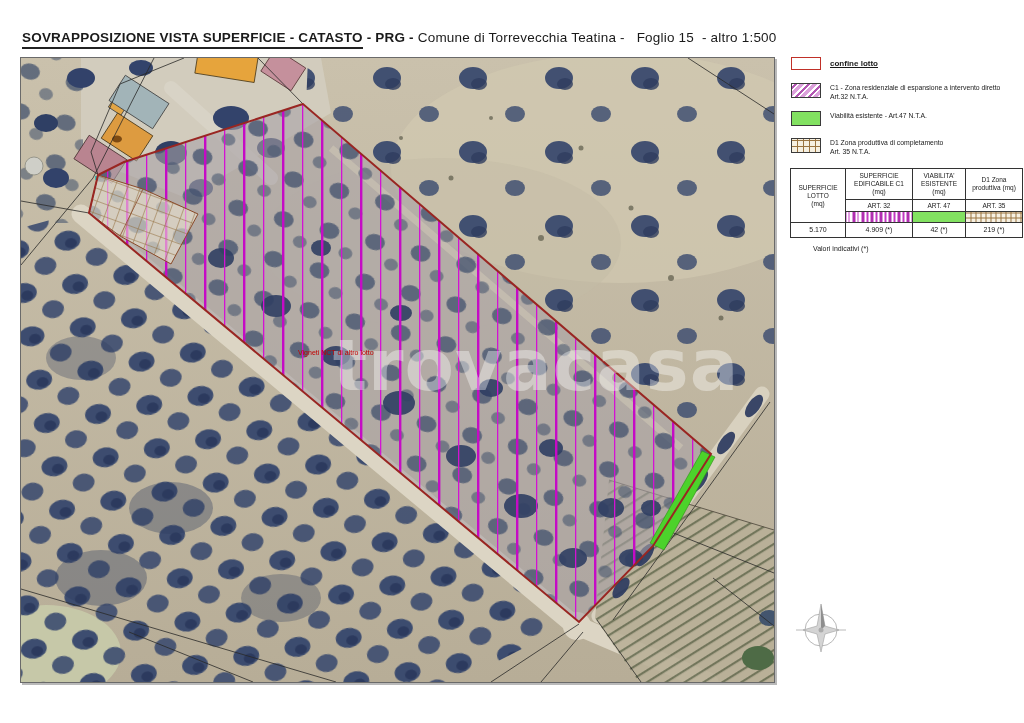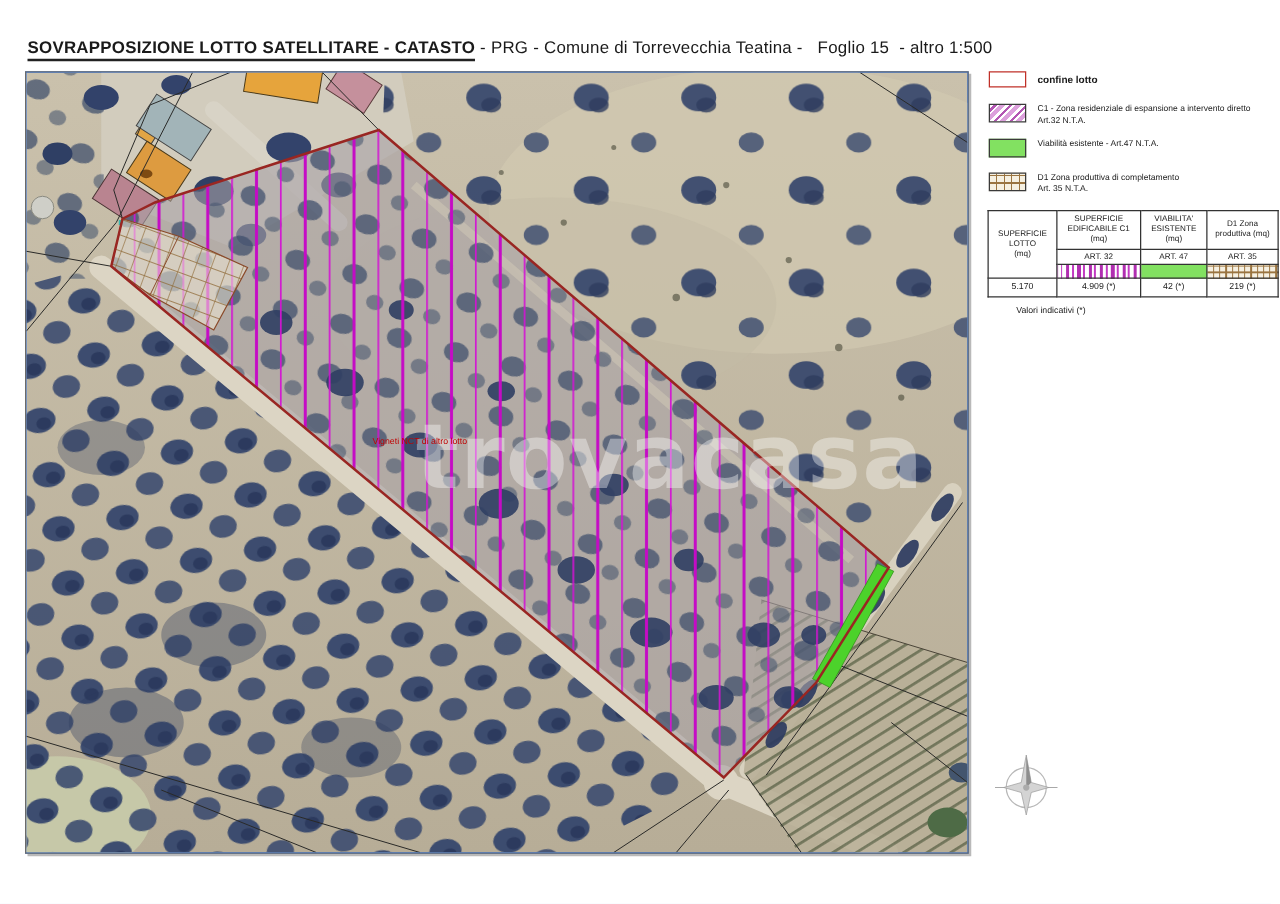--- a/index.html
+++ b/index.html
@@ -1,37 +1,37 @@
 <!DOCTYPE html>
 <html><head>
 <meta charset="utf-8">
 <style>
   html,body{margin:0;padding:0;background:#fff;}
   .page{position:relative;width:1024px;height:723px;background:#ffffff;overflow:hidden;
         font-family:"Liberation Sans", sans-serif;color:#1a1a1a;}
   
   .title{position:absolute;left:22px;top:30px;font-size:13.5px;white-space:nowrap;letter-spacing:.2px;}
   .title .t-under{font-weight:bold;border-bottom:2px solid #222;padding-bottom:2px;}
-  .title .t-bold{font-weight:normal;}
+  .title .t-bold{font-weight:bold;}
   .title .t-reg{font-weight:normal;margin-top:31px;}
   
   .map-frame{position:absolute;left:20px;top:57px;width:753px;height:624px;
              border:1px solid #6a6a6a;box-shadow:2px 2px 0 #b9b9b9;overflow:hidden;background:#3b82f6;}
   
   .legend{position:absolute;left:791px;top:56px;width:226px;}
   .leg-item{position:absolute;left:0;display:flex;align-items:flex-start;}
   .sw{width:30px;height:15px;border:1px solid #3a3a3a;flex:0 0 30px;box-sizing:border-box;}
   .sw-confine{border:1.5px solid #c03028;background:#fff;height:13px;}
   .sw-c1{background:repeating-linear-gradient(135deg,#fff 0 2px,#b356b3 2px 4px,#fff 4px 5.5px,#dca0dc 5.5px 9px);}
   .sw-green{background:#82e161;}
   .sw-d1{background:
       repeating-linear-gradient(0deg,transparent 0 5px,#9a7440 5px 6px),
       repeating-linear-gradient(90deg,transparent 0 5px,#9a7440 5px 6px),#f6f0e1;}
   .leg-label{margin-left:9px;font-size:6.8px;line-height:8.5px;padding-top:1px;}
-  .leg-label.main{font-size:8px;font-weight:bold;padding-top:3px;}
+  .leg-label.main{font-size:8px;font-weight:bold;text-decoration:underline;padding-top:3px;}
   
   table.zone{position:absolute;left:790px;top:168px;border-collapse:collapse;table-layout:fixed;}
   table.zone td{border:1px solid #333;font-size:6.5px;text-align:center;vertical-align:middle;
                 padding:1px 2px;line-height:8px;}
   td.c1w{width:50px;} td.c2w{width:62px;} td.c3w{width:48px;} td.c4w{width:52px;}
   tr.hdr td{height:28px;}
   tr.art td{height:9px;font-weight:normal;}
   tr.swr td{height:10px;padding:0;}
   tr.val td{height:12px;font-size:7px;}
   .cell-c1{background:repeating-linear-gradient(90deg,#fff 0 2px,#c23ac2 2px 3.5px,#fff 3.5px 6.5px,#b12eb1 6.5px 9px);}
@@ -42,21 +42,21 @@
   .footnote{position:absolute;left:813px;top:245px;font-size:7px;}
   
   .compass{position:absolute;left:794px;top:598px;}
 </style>
 </head>
 <body>
 
 <div class="page">
 
   <div class="title">
-    <span class="t-under">SOVRAPPOSIZIONE LOTTO SATELLITARE - CATASTO</span>
+    <span class="t-under">SOVRAPPOSIZIONE VISTA SUPERFICIE - CATASTO</span>
     <span class="t-bold">- PRG -</span>
     <span class="t-reg">Comune di Torrevecchia Teatina -</span>&nbsp;&nbsp;
     <span class="t-reg">Foglio  15</span>&nbsp;
     <span class="t-reg">- altro 1:500</span>
   </div>
 
   <div class="map-frame">
     <svg width="753" height="624" viewBox="0 0 753 624">
       <defs>
         <linearGradient id="gBase" x1="0" y1="0" x2="0" y2="1">

